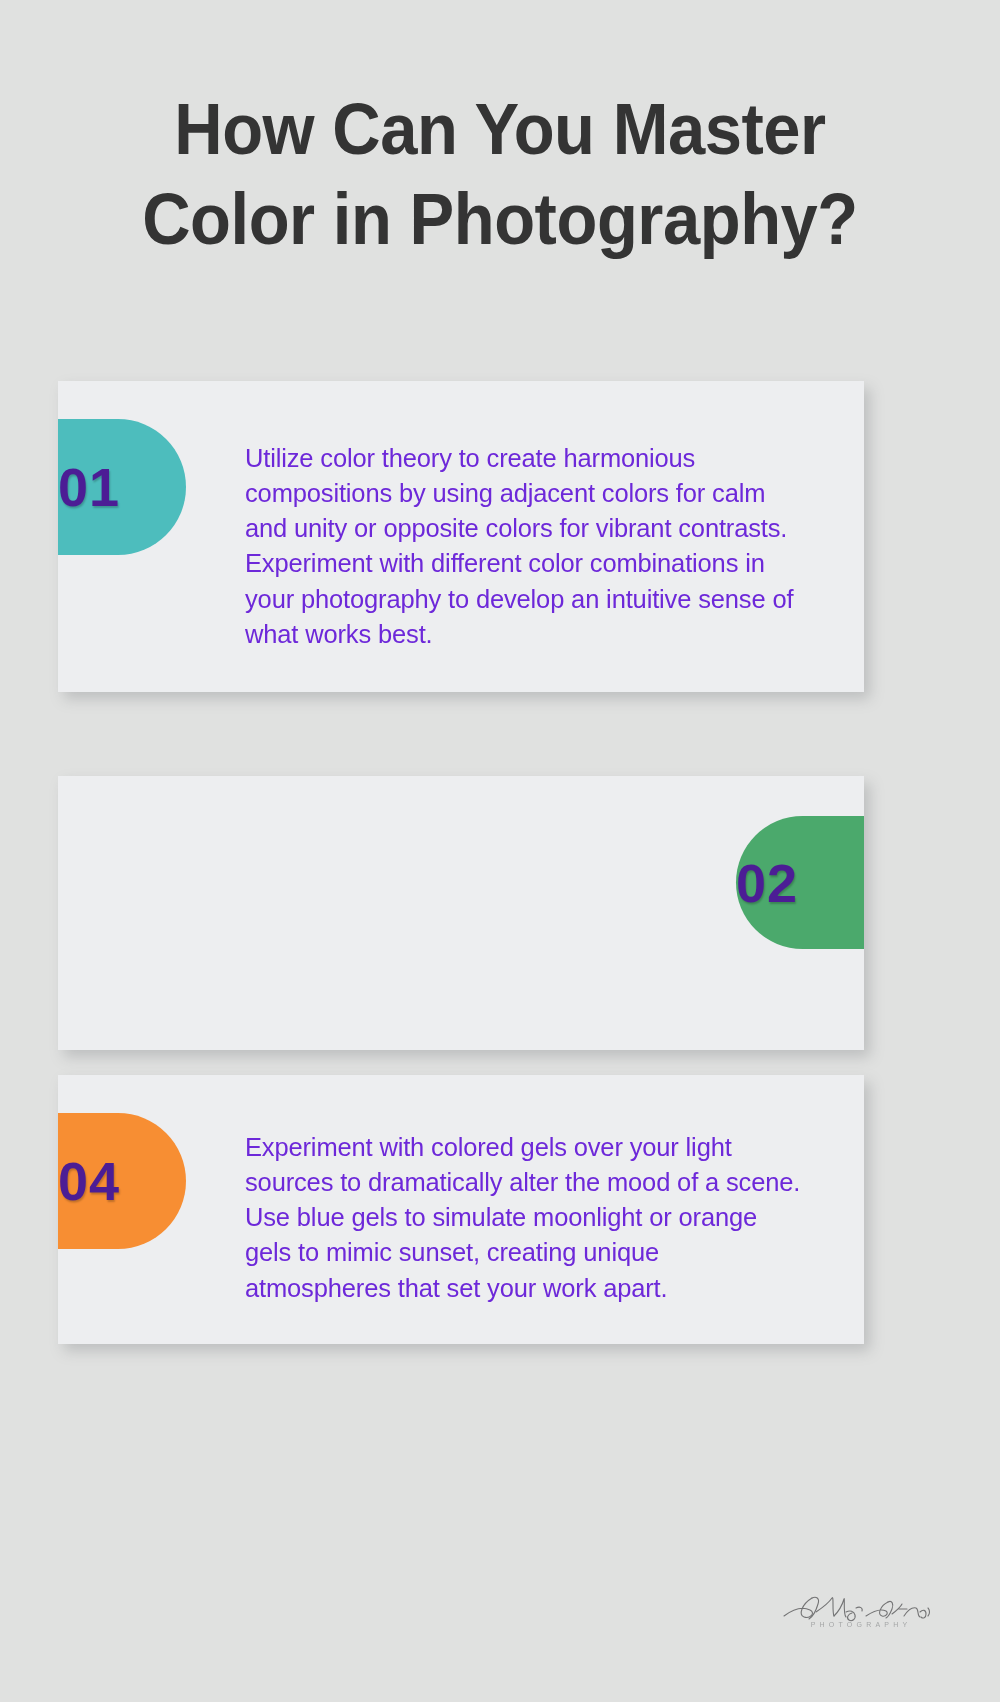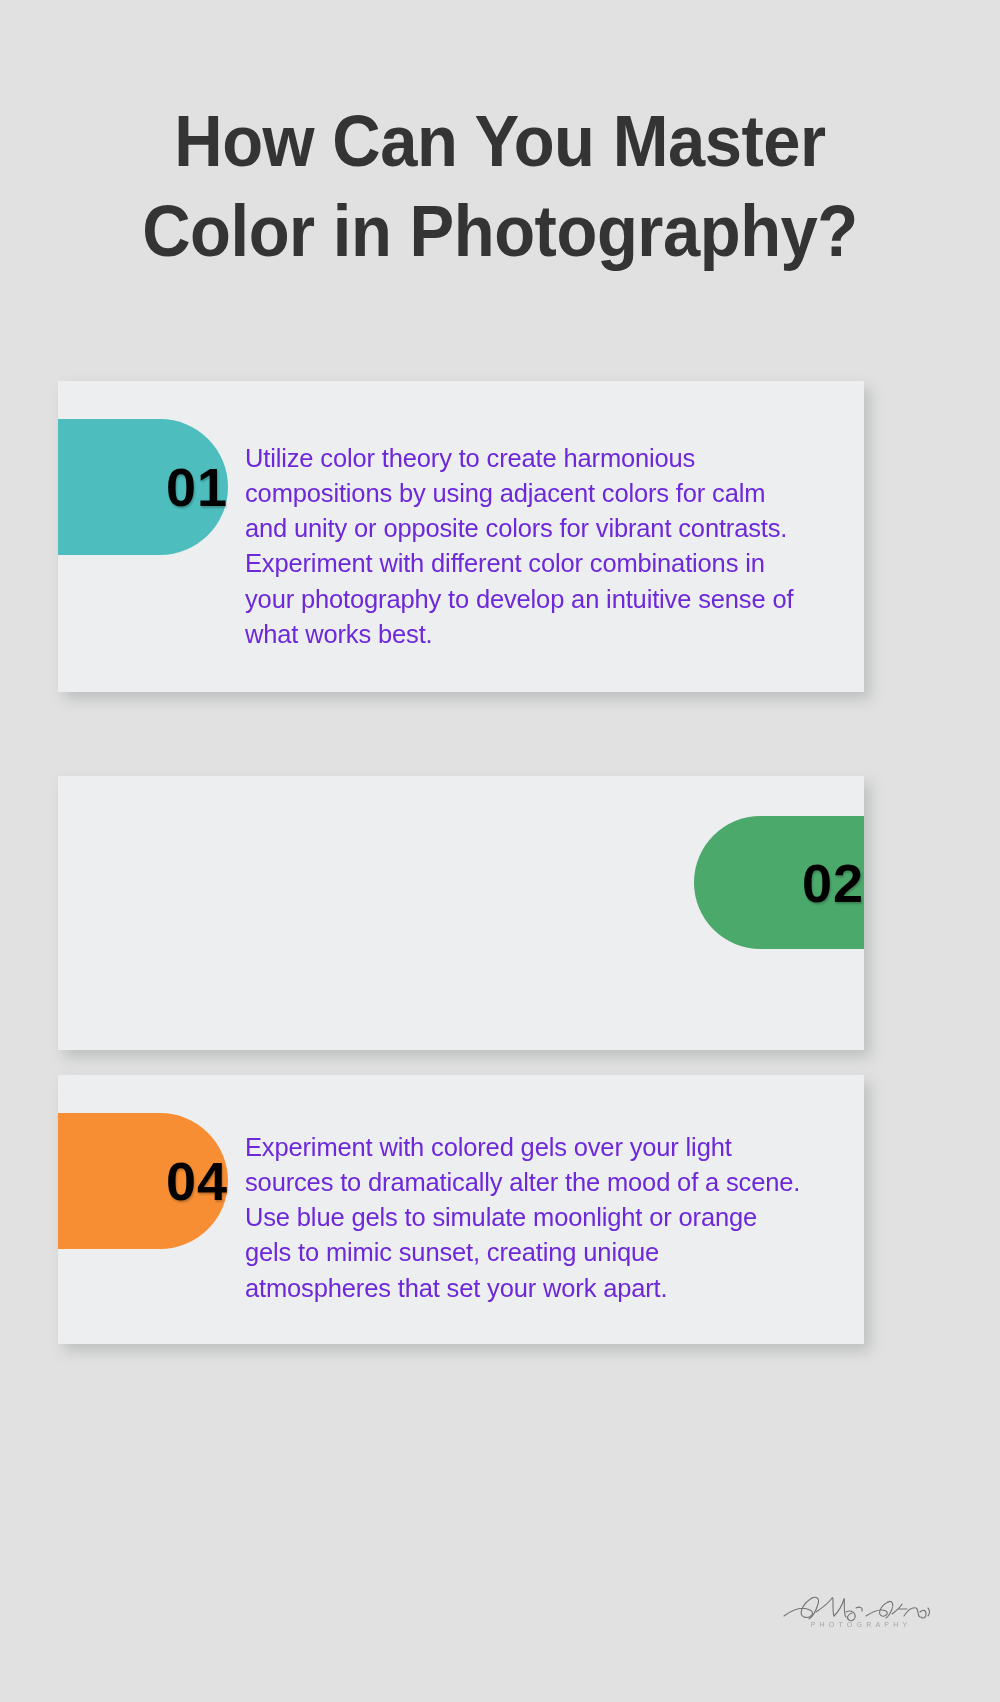--- a/index.html
+++ b/index.html
@@ -19,21 +19,21 @@
     position: relative;
     width: 1000px;
     height: 1702px;
     box-sizing: border-box;
   }
 
   
   .title-block {
     position: absolute;
     left: 0;
-    top: 96px;
+    top: 84px;
     width: 1000px;
     text-align: center;
     padding: 0 70px;
     box-sizing: border-box;
   }
   .title-line {
     display: block;
     font-family: "Liberation Sans Narrow", "Liberation Sans", sans-serif;
     font-weight: 700;
     font-size: 72px;
@@ -56,29 +56,28 @@
   }
   .card-1 { left: 58px; top: 381px;  width: 806px; height: 311px; }
   .card-2 { left: 58px; top: 776px;  width: 806px; height: 274px; }
   .card-3 { left: 58px; top: 1075px; width: 806px; height: 269px; }
 
   
   .badge {
     position: absolute;
     display: flex;
     align-items: center;
-    justify-content: flex-end;
+    justify-content: flex-start;
     font-family: "Liberation Sans Narrow", "Liberation Sans", sans-serif;
     font-weight: 700;
     font-size: 54px;
     letter-spacing: 1px;
-    color: #000000;
+    color: #4c1d95;
     text-shadow: 1px 2px 2px rgba(0,0,0,0.22);
     user-select: none;
-    padding-left: 42px;
   }
   .badge-left {
     left: 0;
     width: 128px;
     border-radius: 0 80px 80px 0;
   }
   .badge-right {
     right: 0;
     width: 128px;
     border-radius: 80px 0 0 80px;

